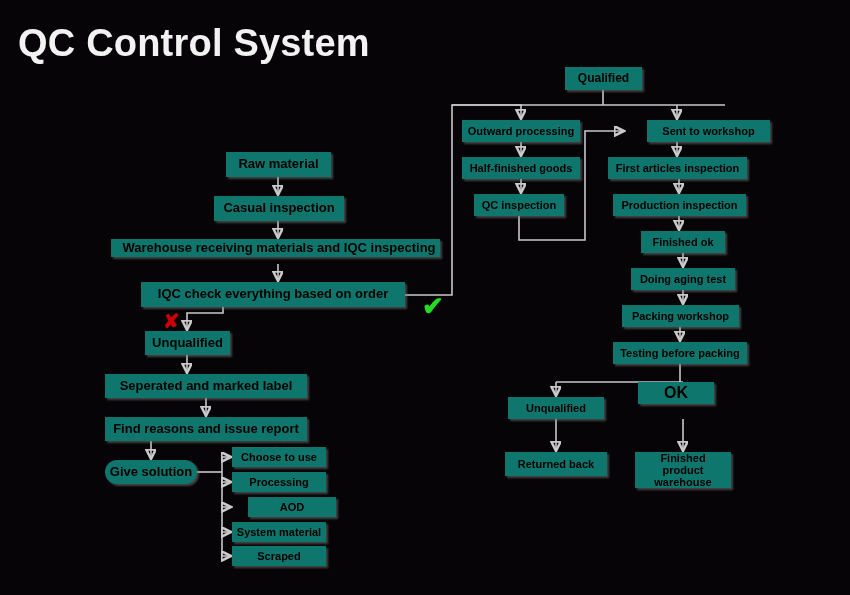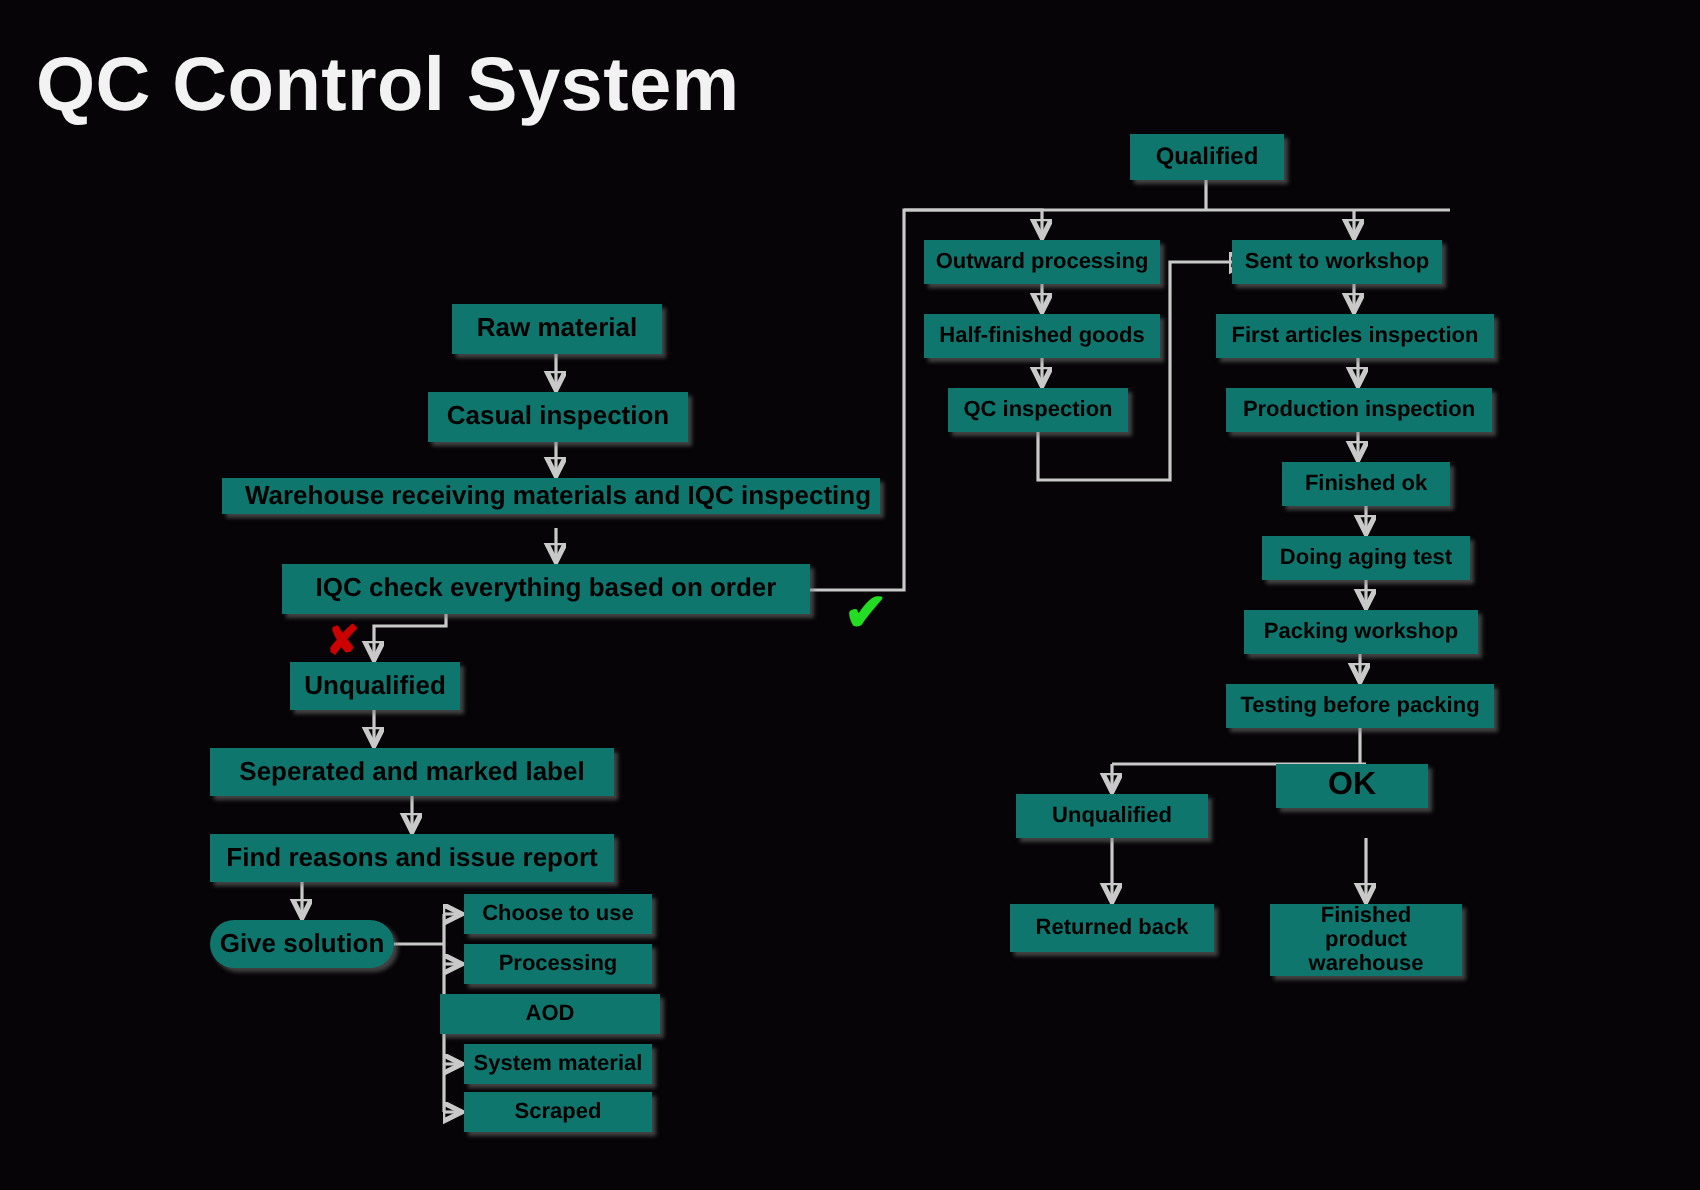--- a/index.html
+++ b/index.html
@@ -108,42 +108,42 @@
       </div>
       <div class="node" style="left: 105px; top: 460px; width: 92px; height: 24px; font-size: 13px; border-radius: 12px;">
         <span>Give solution</span>
       </div>
       <div class="node" style="left: 232px; top: 447px; width: 94px; height: 20px; font-size: 11px;">
         <span>Choose to use</span>
       </div>
       <div class="node" style="left: 232px; top: 472px; width: 94px; height: 20px; font-size: 11px;">
         <span>Processing</span>
       </div>
-      <div class="node" style="left: 220px; top: 497px; width: 110px; height: 20px; font-size: 11px;">
+      <div class="node" style="left: 248px; top: 497px; width: 88px; height: 20px; font-size: 11px;">
         <span>AOD</span>
       </div>
       <div class="node" style="left: 232px; top: 522px; width: 94px; height: 20px; font-size: 11px;">
         <span>System material</span>
       </div>
       <div class="node" style="left: 232px; top: 546px; width: 94px; height: 20px; font-size: 11px;">
         <span>Scraped</span>
       </div>
       <div class="node" style="left: 565px; top: 67px; width: 77px; height: 23px; font-size: 12px;">
         <span>Qualified</span>
       </div>
       <div class="node" style="left: 462px; top: 120px; width: 118px; height: 22px; font-size: 11px;">
         <span>Outward processing</span>
       </div>
       <div class="node" style="left: 462px; top: 157px; width: 118px; height: 22px; font-size: 11px;">
         <span>Half-finished goods</span>
       </div>
       <div class="node" style="left: 474px; top: 194px; width: 90px; height: 22px; font-size: 11px;">
         <span>QC inspection</span>
       </div>
-      <div class="node" style="left: 616px; top: 120px; width: 105px; height: 22px; font-size: 11px;">
+      <div class="node" style="left: 647px; top: 120px; width: 123px; height: 22px; font-size: 11px;">
         <span>Sent to workshop</span>
       </div>
       <div class="node" style="left: 608px; top: 157px; width: 139px; height: 22px; font-size: 11px;">
         <span>First articles inspection</span>
       </div>
       <div class="node" style="left: 613px; top: 194px; width: 133px; height: 22px; font-size: 11px;">
         <span>Production inspection</span>
       </div>
       <div class="node" style="left: 641px; top: 231px; width: 84px; height: 22px; font-size: 11px;">
         <span>Finished ok</span>

